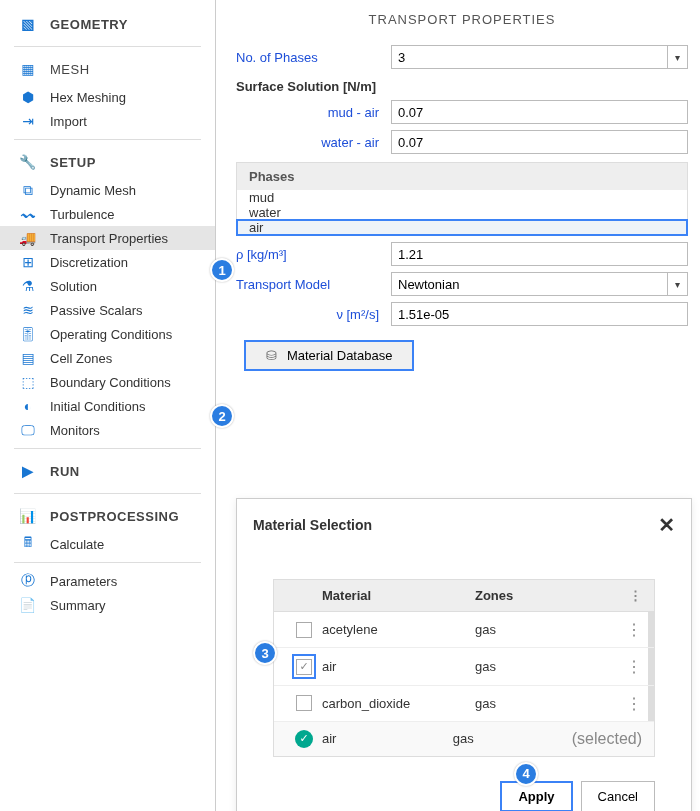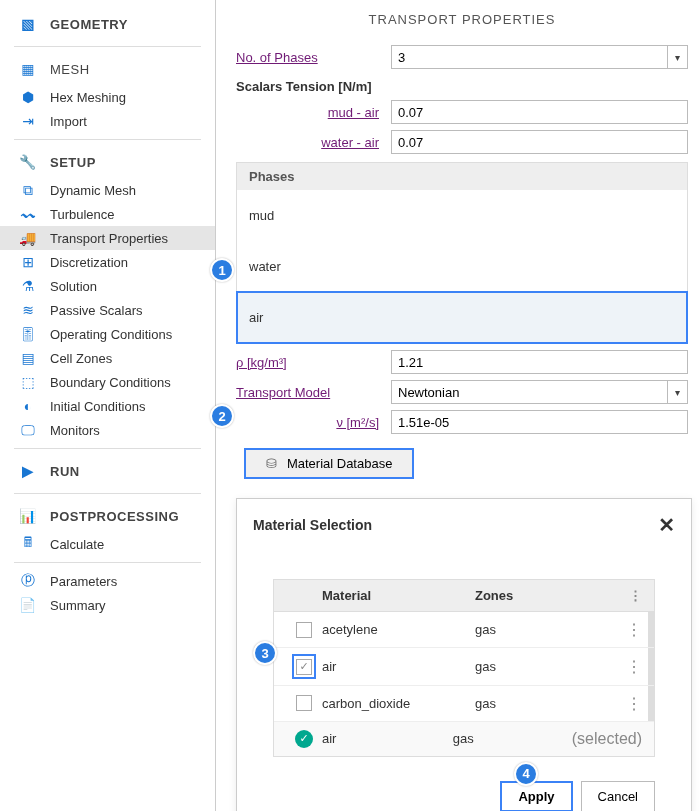--- a/index.html
+++ b/index.html
@@ -60,23 +60,22 @@
     color: #555;
     padding: 12px 0 18px 0;
   }
   .form-row {
     display: flex;
     align-items: center;
     margin-bottom: 6px;
   }
   .form-label {
     width: 155px;
-    color: #701a75;
+    color: #1d4ed8;
     padding-left: 0;
-    text-decoration: underline;
   }
   .form-label.indent { padding-left: 40px; text-align: left; width: 155px; }
   .form-input, .form-select {
     flex: 1;
     border: 1px solid #bbb;
     padding: 3px 6px;
     font-size: 13px;
     background: #fff;
     height: 24px;
   }
@@ -104,21 +103,21 @@
     margin: 8px 0 6px 0;
   }
   .phases-header {
     background: #eee;
     padding: 6px 12px;
     font-weight: 600;
     color: #555;
   }
   .phases-list { }
   .phase-row {
-    padding: 18px 12px;
+    padding: 0 12px;
     cursor: pointer;
   }
   .phase-row.selected {
     background: #eef3f8;
     outline: 2px solid #3b82f6;
     outline-offset: -1px;
   }
   .mat-db-btn {
     display: inline-flex;
     align-items: center;
@@ -355,21 +354,21 @@
   <div class="panel-title">TRANSPORT PROPERTIES</div>
 
   <div class="form-row">
     <div class="form-label">No. of Phases</div>
     <div class="select-wrap">
       <input class="form-input" value="3" style="">
       <span class="select-caret">▾</span>
     </div>
   </div>
 
-  <div class="section-sub">Scalars Tension [N/m]</div>
+  <div class="section-sub">Surface Solution [N/m]</div>
   <div class="form-row">
     <div class="form-label indent" style="text-align:right;padding-right:12px">mud - air</div>
     <input class="form-input" value="0.07" style="">
   </div>
   <div class="form-row">
     <div class="form-label indent" style="text-align:right;padding-right:12px">water - air</div>
     <input class="form-input" value="0.07" style="">
   </div>
 
   <div class="phases-box">

